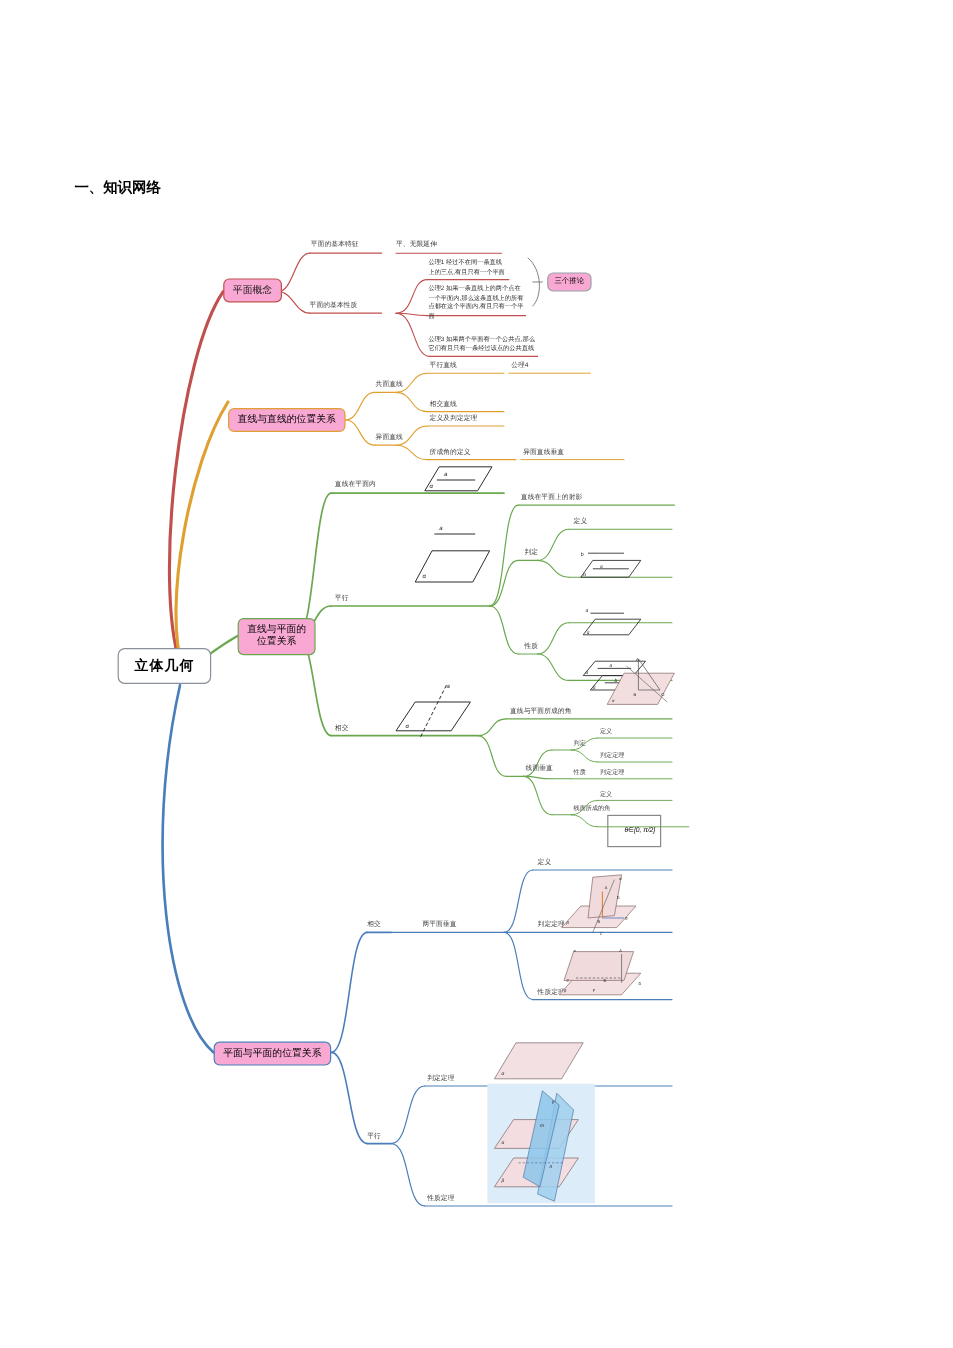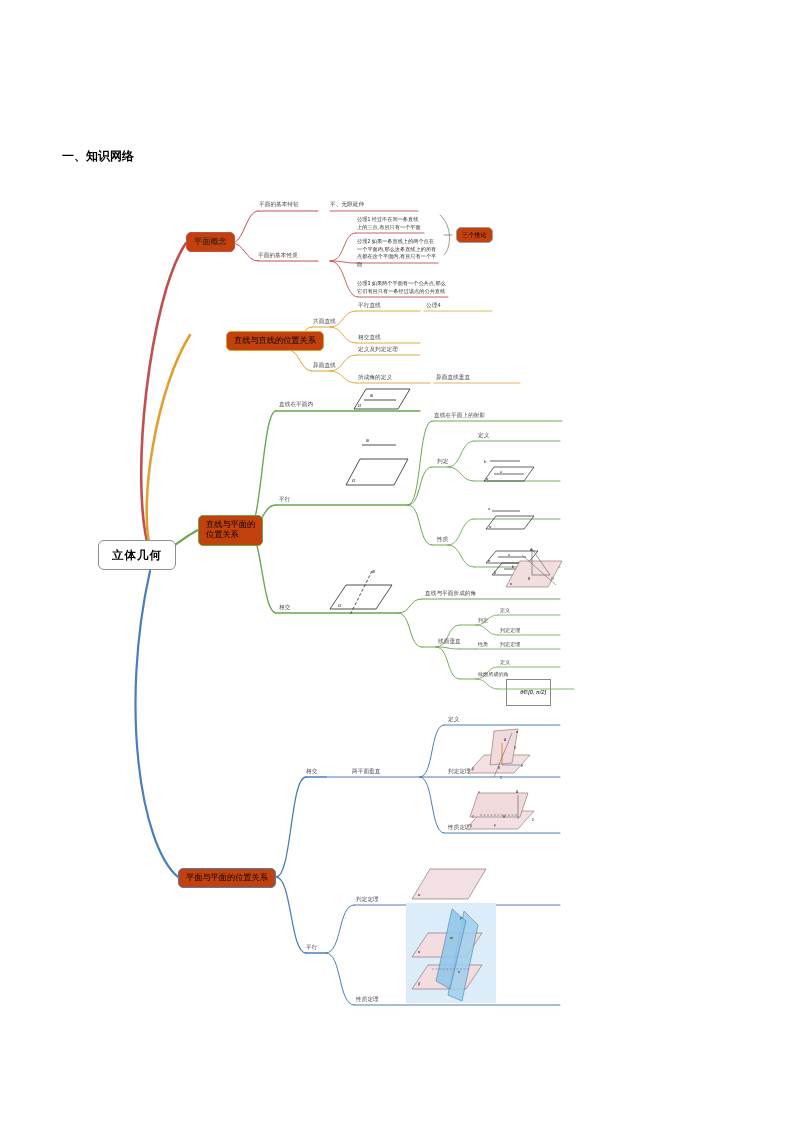--- a/index.html
+++ b/index.html
@@ -7,27 +7,27 @@
        font-family:"Liberation Sans","DejaVu Sans",sans-serif;color:#000;}
   .page{position:absolute;inset:0;}
   #doc-title{position:absolute;top:92px;left:0;width:794px;text-align:center;
        font-family:"Liberation Serif","DejaVu Serif",serif;font-weight:bold;font-size:25px;
        letter-spacing:1px;}
   #section-head{position:absolute;top:148px;left:62px;font-family:"Liberation Serif","DejaVu Serif",serif;
        font-weight:bold;font-size:12px;}
   #map{position:absolute;top:185px;left:0;width:794px;height:890px;}
   svg.lines{position:absolute;top:0;left:0;width:794px;height:890px;overflow:visible;}
   .node{position:absolute;white-space:pre;line-height:1.25;}
-  .boxnode{border:1px solid #999;border-radius:5px;background:#c2410c;
+  .boxnode{border:1px solid #999;border-radius:5px;background:#f9a8d4;
        padding:4px 7px;font-size:8.2px;box-shadow:0 0 0 0 #fff;}
   .root{font-size:11.5px;font-weight:bold;border:1px solid #8a9099;border-radius:6px;
         padding:7px 13px;background:#fff;letter-spacing:1px;}
   .b-red{border-color:#c0504d;color:#1b1b1b;}
   .b-orange{border-color:#e0a030;}
-  .b-green{border-color:#6aa84f;}
+  .b-green{border-color:#6aa84f;text-align:center;}
   .b-blue{border-color:#4a7ebb;}
   .b-grey{border-color:#9aa0a8;}
   .lbl{font-size:5.6px;color:#3b3b3b;letter-spacing:.1px;}
   .lbl-sm{font-size:5.1px;color:#3b3b3b;}
   .para{font-size:5.2px;color:#2e2e2e;line-height:1.45;}
   .mini{position:absolute;}
   .mini svg{display:block;}
   .imgbox{position:absolute;}
 </style>
 </head>
@@ -158,21 +158,21 @@
 上的三点,有且只有一个平面</div>
     <div class="node para" style="left:357px;top:53px;width:86px;">公理2 如果一条直线上的两个点在
 一个平面内,那么这条直线上的所有
 点都在这个平面内,有且只有一个平
 面</div>
     <div class="node para" style="left:357px;top:95px;width:96px;">公理3 如果两个平面有一个公共点,那么
 它们有且只有一条经过该点的公共直线</div>
 
     <div class="node boxnode b-grey" style="left:456px;top:42px;font-size:6.2px;padding:3px 5px;">三个推论</div>
 
-    <div class="node boxnode b-orange" style="left:190px;top:146px;margin-left:36px;">直线与直线的位置关系</div>
+    <div class="node boxnode b-orange" style="left:190px;top:155px;">直线与直线的位置关系</div>
 
     <div class="node lbl" style="left:313px;top:133px;">共面直线</div>
     <div class="node lbl" style="left:358px;top:117px;">平行直线</div>
     <div class="node lbl" style="left:426px;top:117px;">公理4</div>
     <div class="node lbl" style="left:358px;top:149px;">相交直线</div>
 
     <div class="node lbl" style="left:313px;top:177px;">异面直线</div>
     <div class="node lbl" style="left:358px;top:161px;">定义及判定定理</div>
     <div class="node lbl" style="left:358px;top:189px;">所成角的定义</div>
     <div class="node lbl" style="left:436px;top:189px;">异面直线垂直</div>

